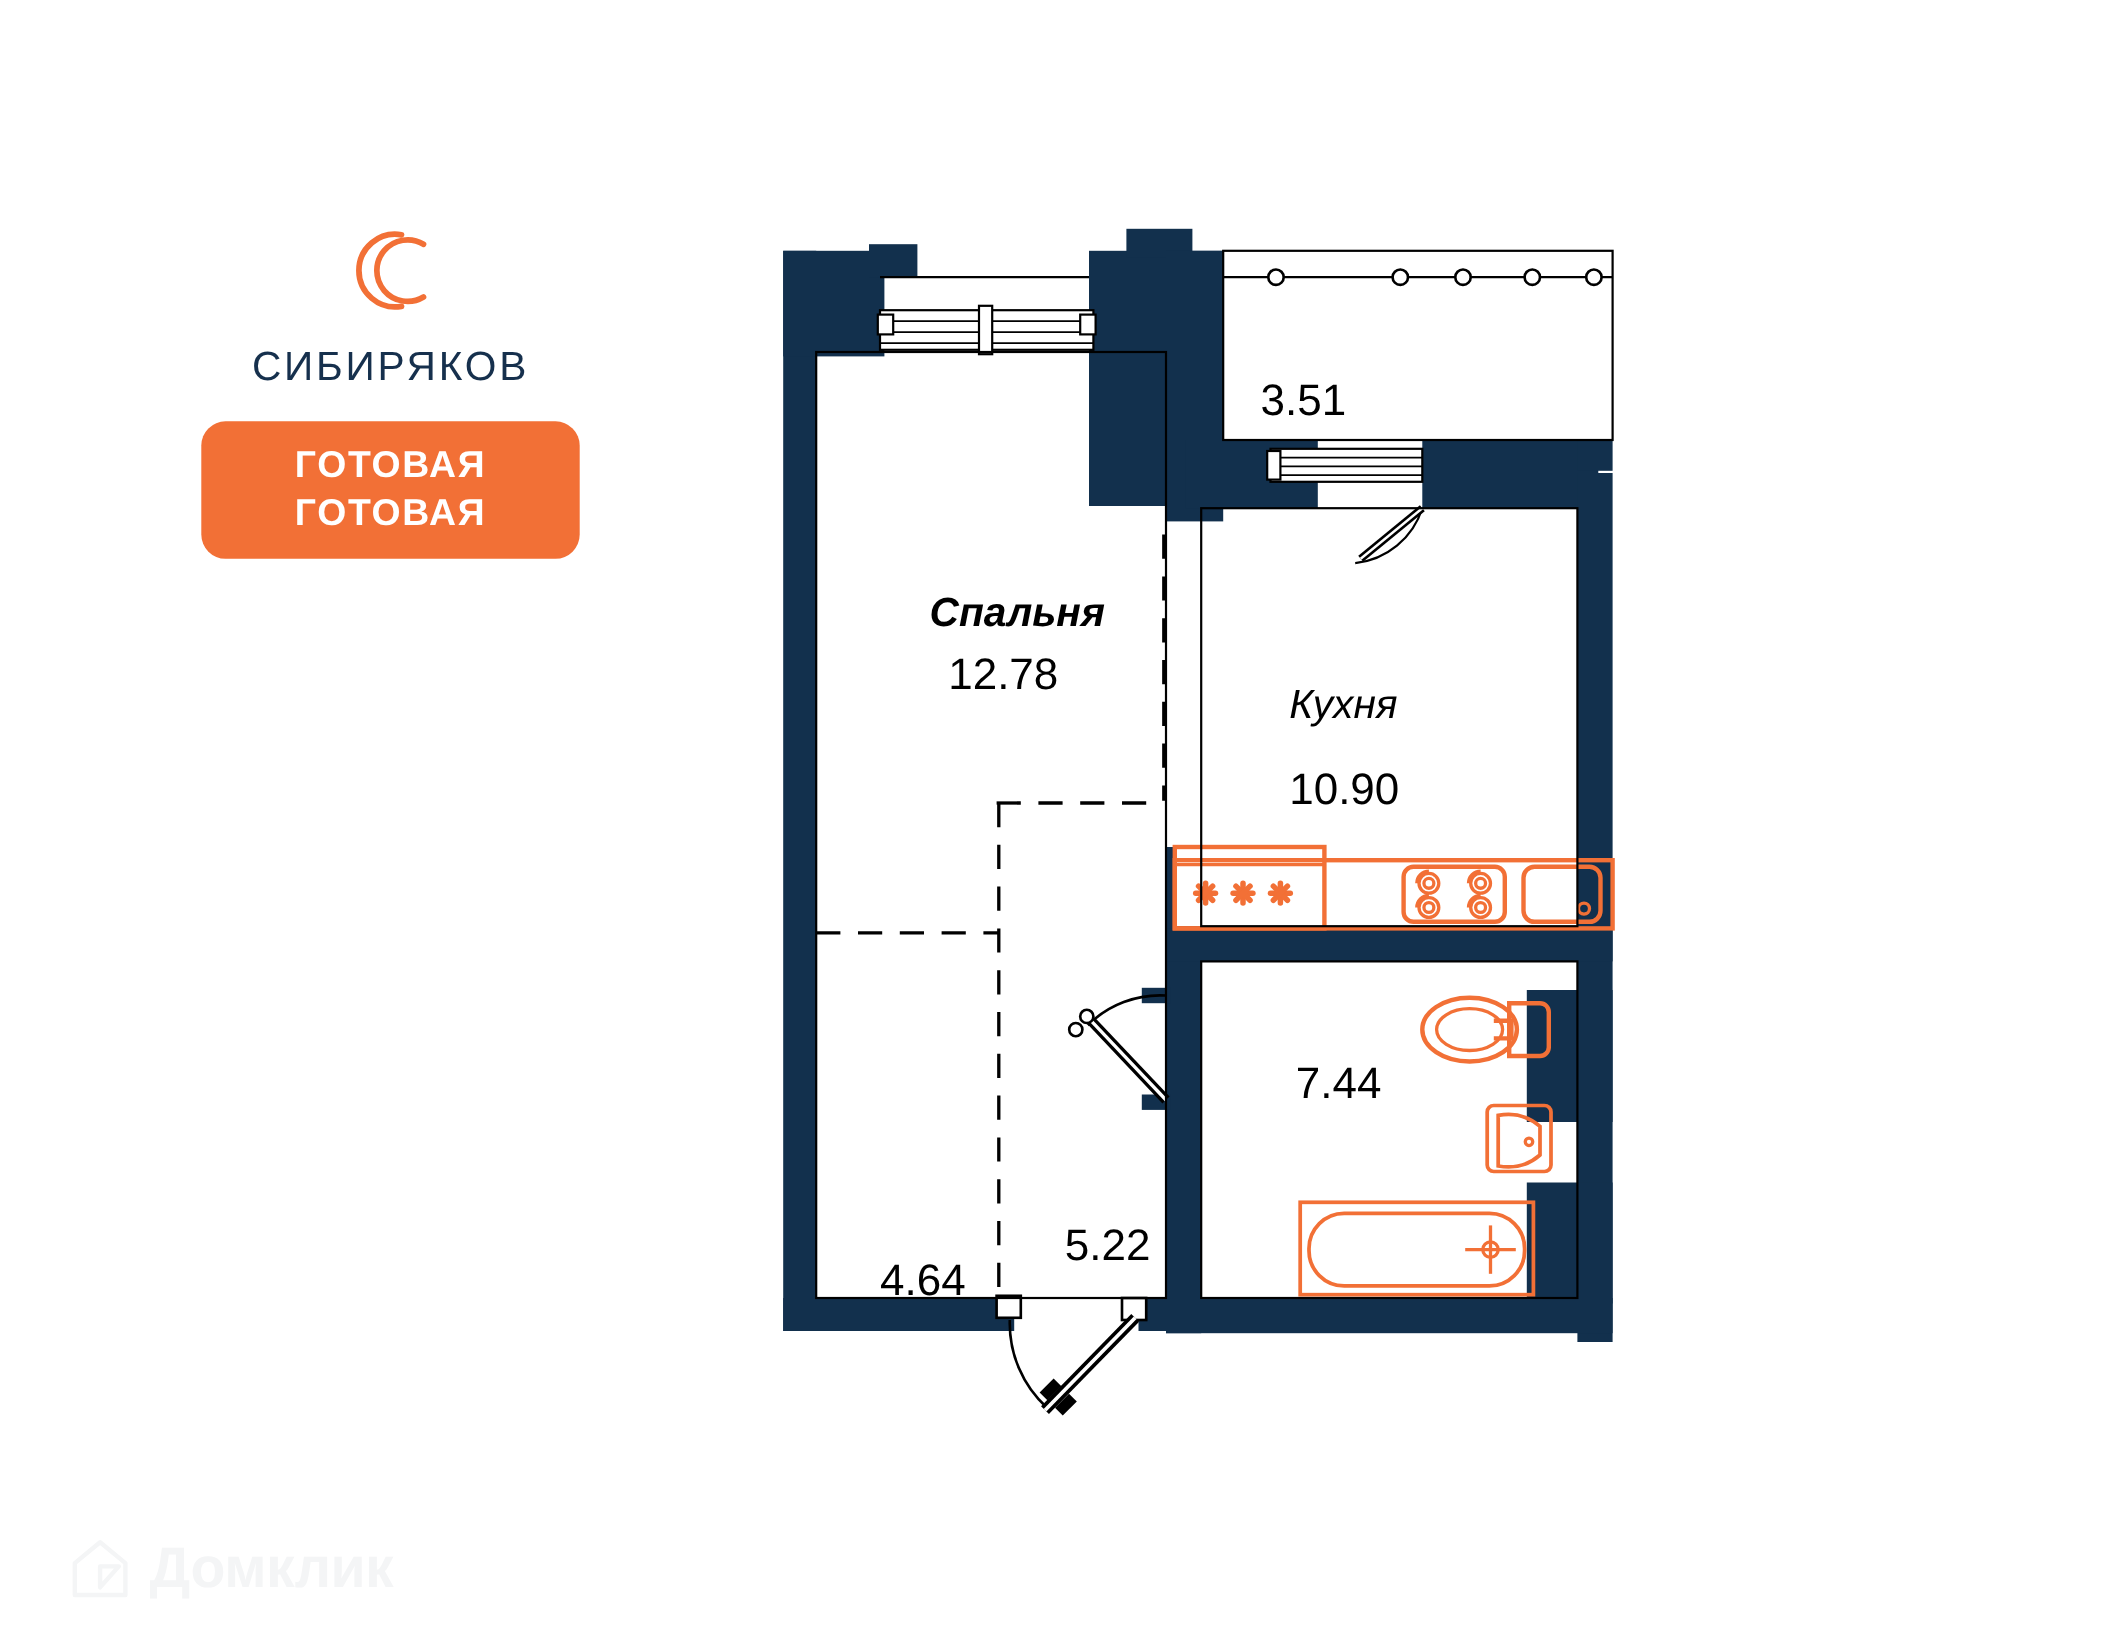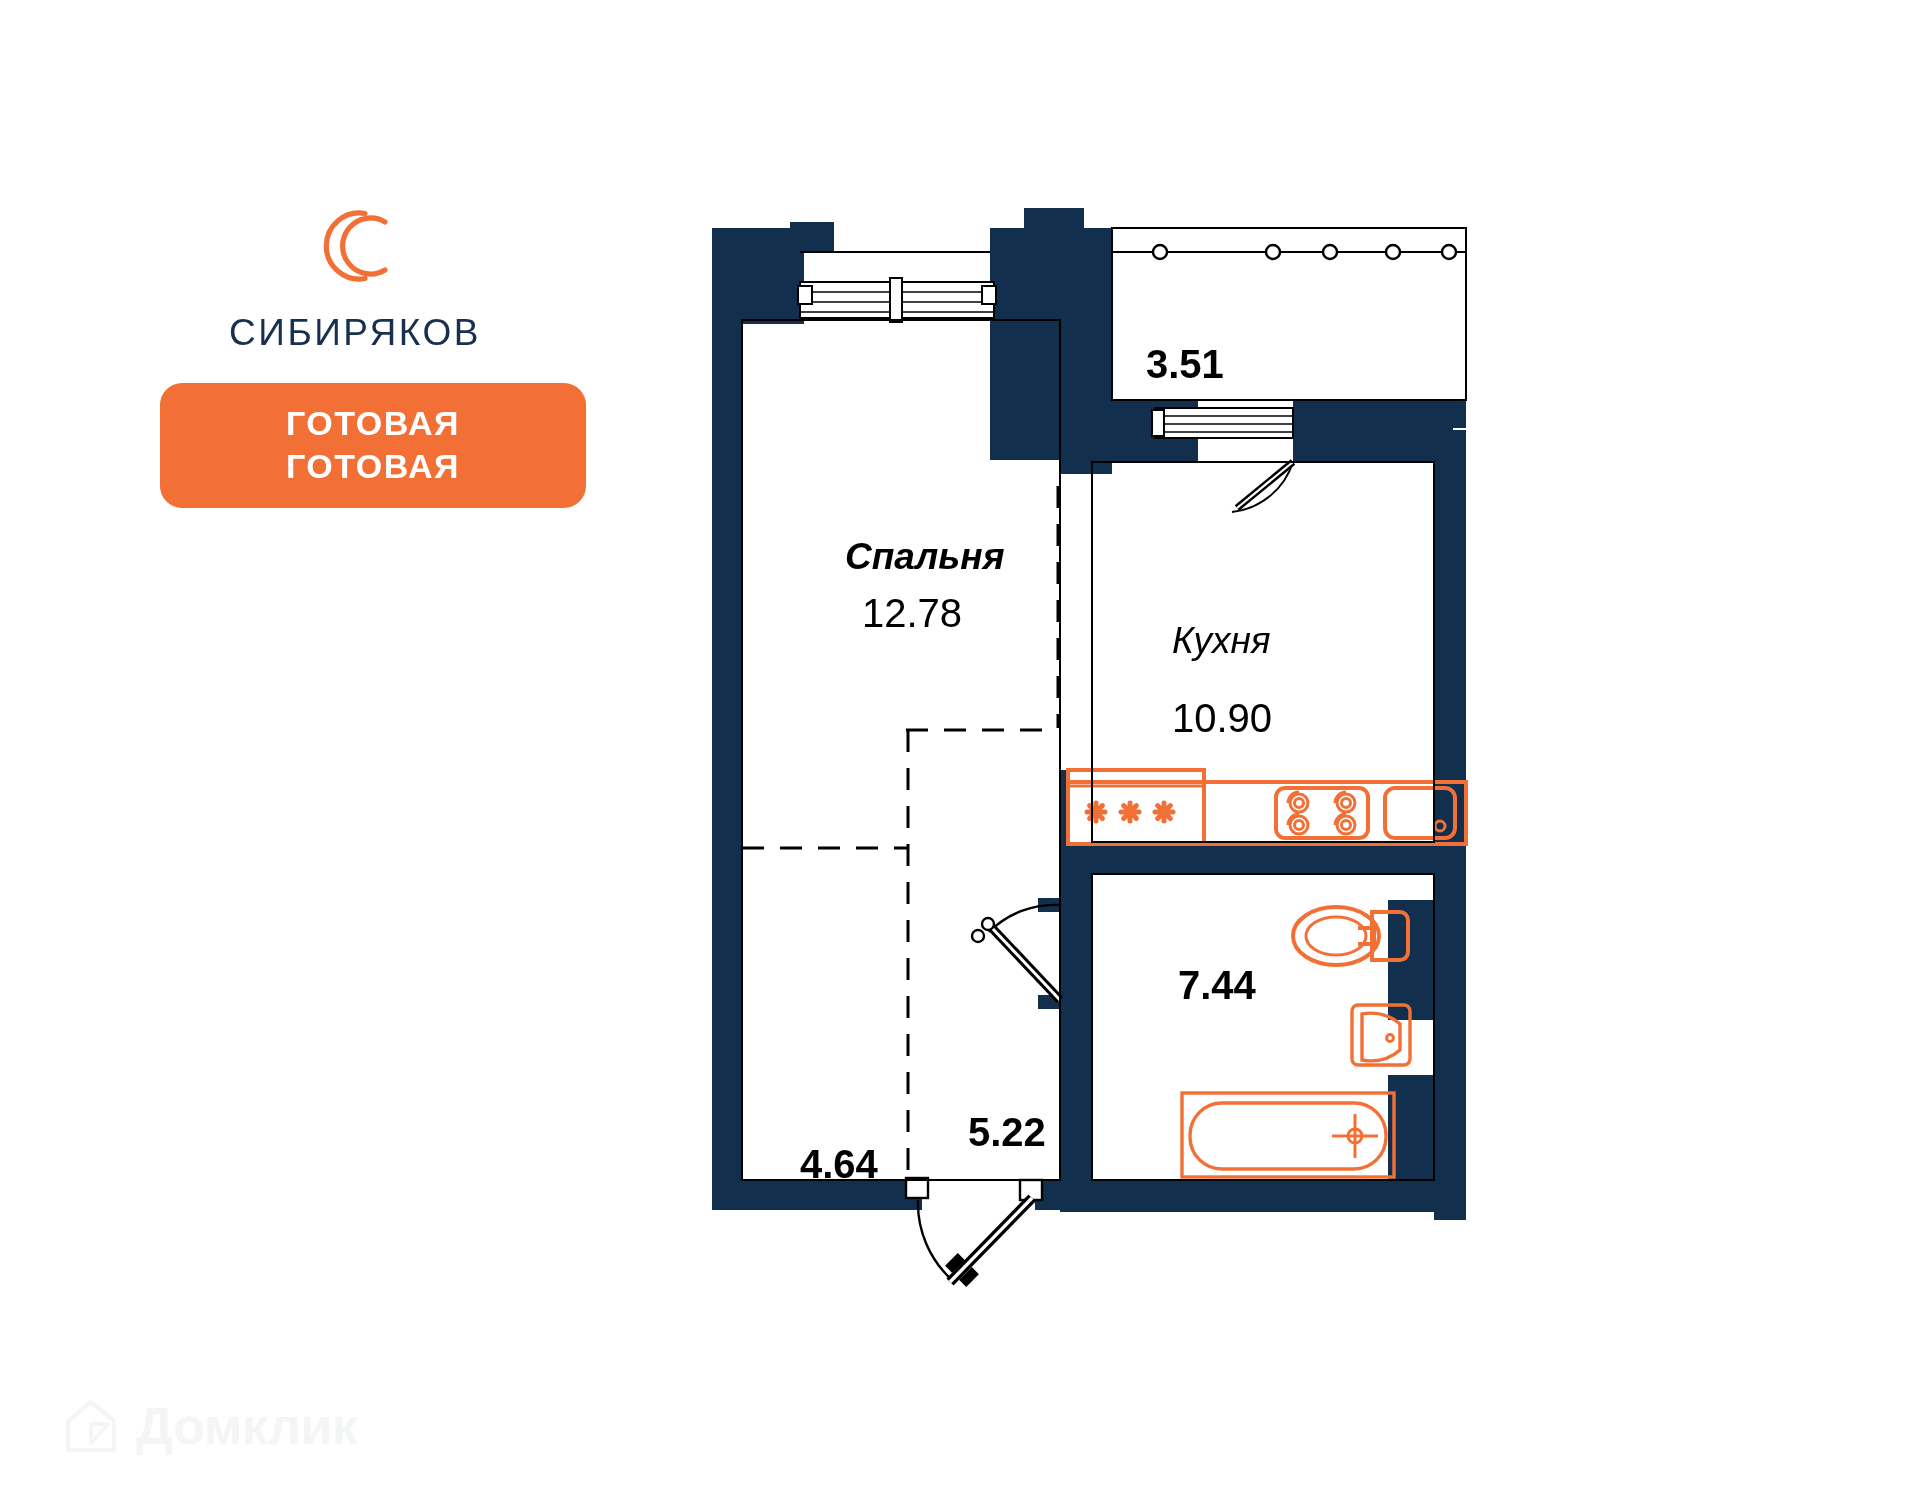--- a/index.html
+++ b/index.html
@@ -34,21 +34,21 @@
     letter-spacing: 2.5px;
     color: #16304d;
     font-weight: 400;
     line-height: 1;
     margin-bottom: 32px;
     white-space: nowrap;
   }
   #ready-badge {
     display: block;
     margin: 0 auto;
-    width: 426px;
+    width: 344px;
     box-sizing: border-box;
     background: #f27036;
     border-radius: 22px;
     color: #ffffff;
     font-size: 34px;
     font-weight: 700;
     letter-spacing: 1.5px;
     line-height: 1.25;
     padding: 19px 10px 21px 10px;
     text-align: center;
@@ -97,21 +97,21 @@
     font-size: 37px;
     font-style: italic;
     font-weight: 400;
   }
   .room-area {
     font-size: 40px;
     font-weight: 400;
   }
   .dim-num {
     font-size: 40px;
-    font-weight: 700;
+    font-weight: 400;
   }
 </style>
 </head>
 <body>
 
 <div id="brand-block">
 
   <svg id="brand-logo-icon" width="96" height="92" viewBox="0 0 96 92" fill="none">
     <path d="M58 13.5 A33 33 0 1 0 58 78.5" stroke="#f27036" stroke-width="5.2" stroke-linecap="round" fill="none"></path>
     <path d="M78 22 A28 28 0 1 0 78 70" stroke="#f27036" stroke-width="5.2" stroke-linecap="round" fill="none"></path>

